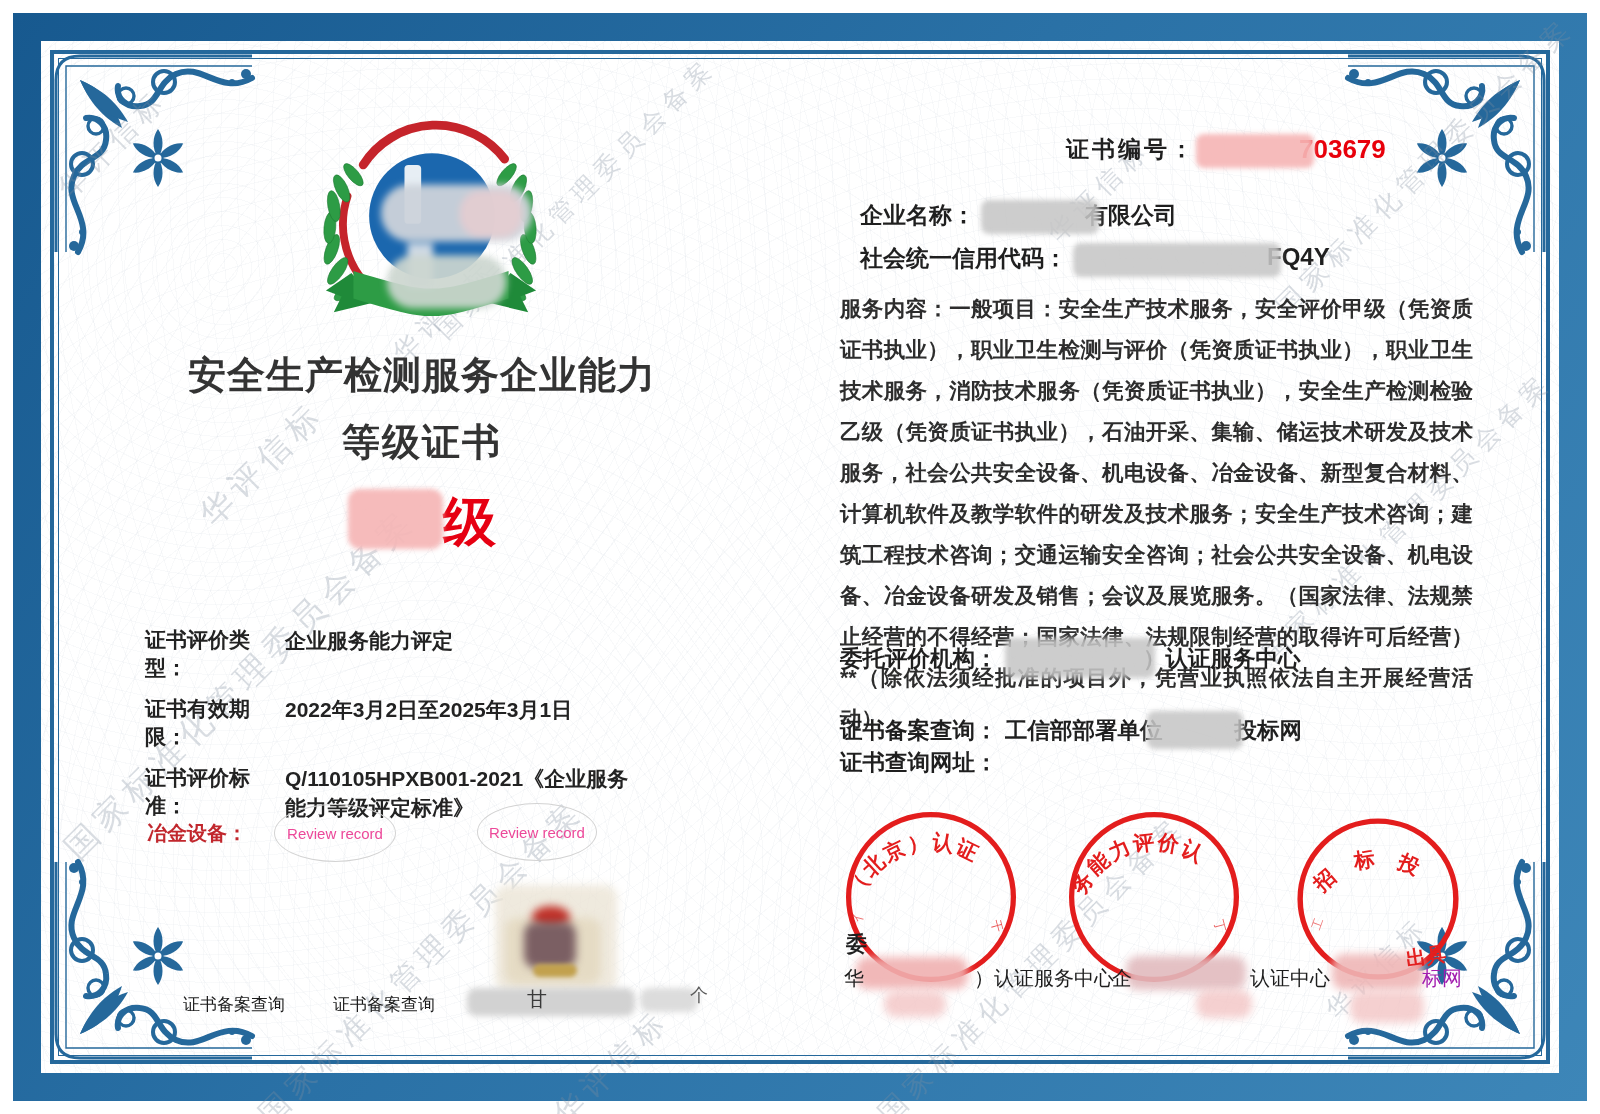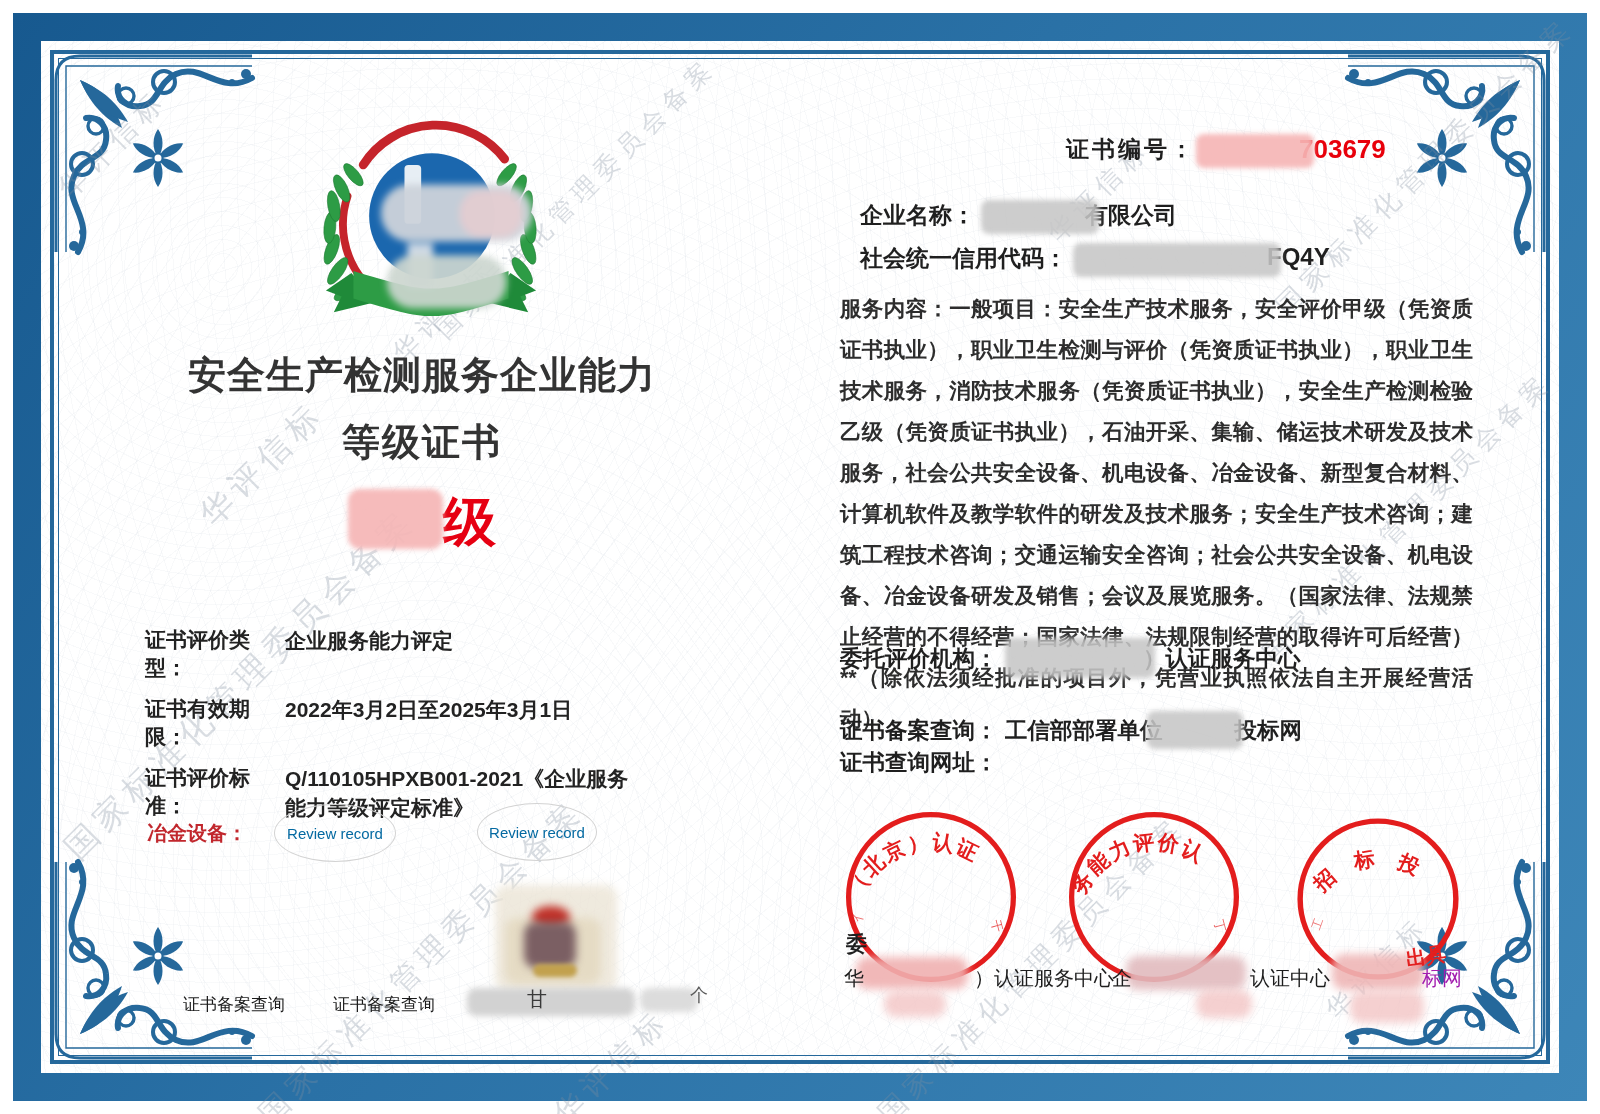--- a/index.html
+++ b/index.html
@@ -29,21 +29,21 @@
   .b{font-weight:700;}
   .row{position:absolute;display:flex;align-items:flex-start;white-space:nowrap;}
   .redact{position:relative;z-index:2;display:inline-block;border-radius:8px;filter:blur(2.5px);}
   .rg{background:rgba(198,198,198,.88);}
   .rp{background:rgba(245,181,181,.92);}
   .blob{position:absolute;filter:blur(4px);border-radius:12px;z-index:3;}
   .dark{color:#1f1f1f;}
   .lvl-red{color:#e60012;}
   .stamp{position:absolute;z-index:1;}
   .oval{position:absolute;border:1.6px solid #d3d3d3;border-radius:50%;
-    display:flex;align-items:center;justify-content:center;color:#0369a1;font-size:15px;}
+    display:flex;align-items:center;justify-content:center;color:#ec4899;font-size:15px;}
   .svcs{position:absolute;left:840px;top:289px;width:633px;font-size:21.5px;font-weight:700;
     line-height:41px;color:#2d2d2d;text-align:justify;z-index:2;}
   .det-row{display:flex;margin-bottom:13px;font-size:21px;font-weight:700;color:#222;}
   .det-label{width:140px;flex:0 0 140px;}
   .det-value{width:352px;line-height:29px;}
   .reg-row{position:absolute;display:flex;align-items:center;font-size:22.5px;font-weight:700;
     color:#1f1f1f;white-space:nowrap;z-index:2;}
   .reg-label{width:165px;flex:0 0 165px;}
 </style>
 </head>

